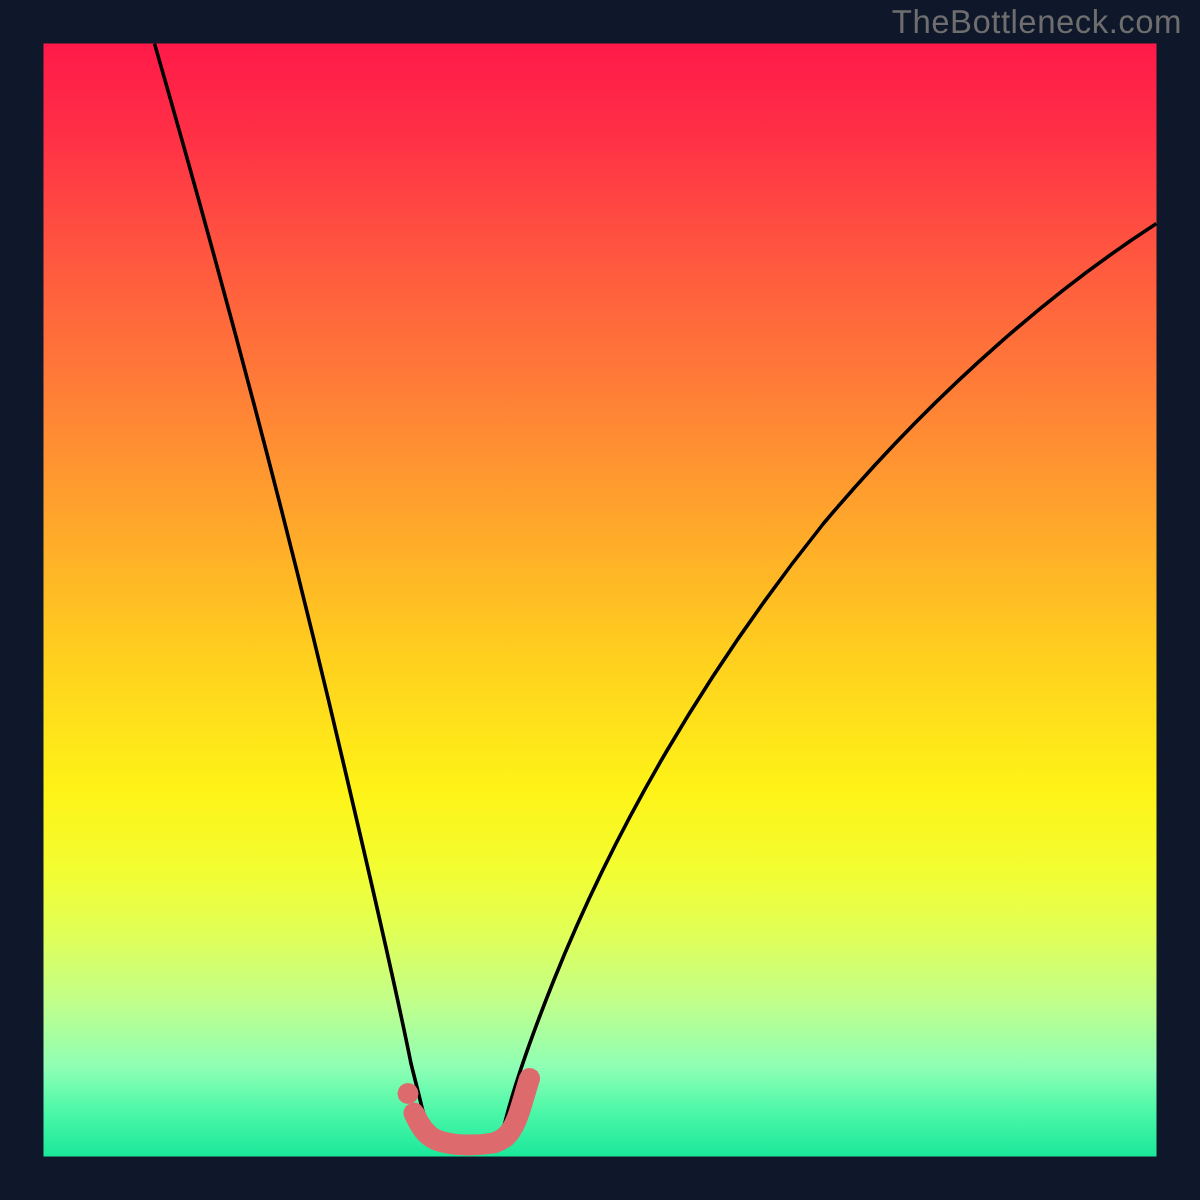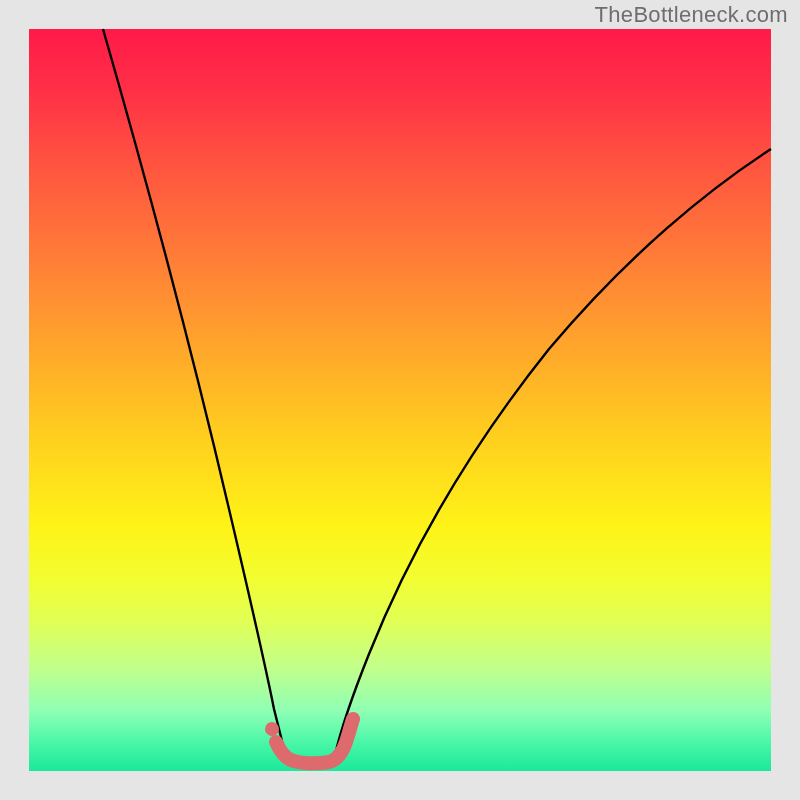--- a/index.html
+++ b/index.html
@@ -8,21 +8,21 @@
     width: 800px;
     height: 800px;
     overflow: hidden;
     background: #000;
     font-family: Arial, Helvetica, sans-serif;
   }
   .frame {
     position: relative;
     width: 800px;
     height: 800px;
-    background: #e5e5e5;
+    background: #0f172a;
   }
   .plot {
     position: absolute;
     left: 29px;
     top: 29px;
     width: 742px;
     height: 742px;
     background: linear-gradient(to bottom,
       #ff1a49 0%,
       #ff2f46 8%,

